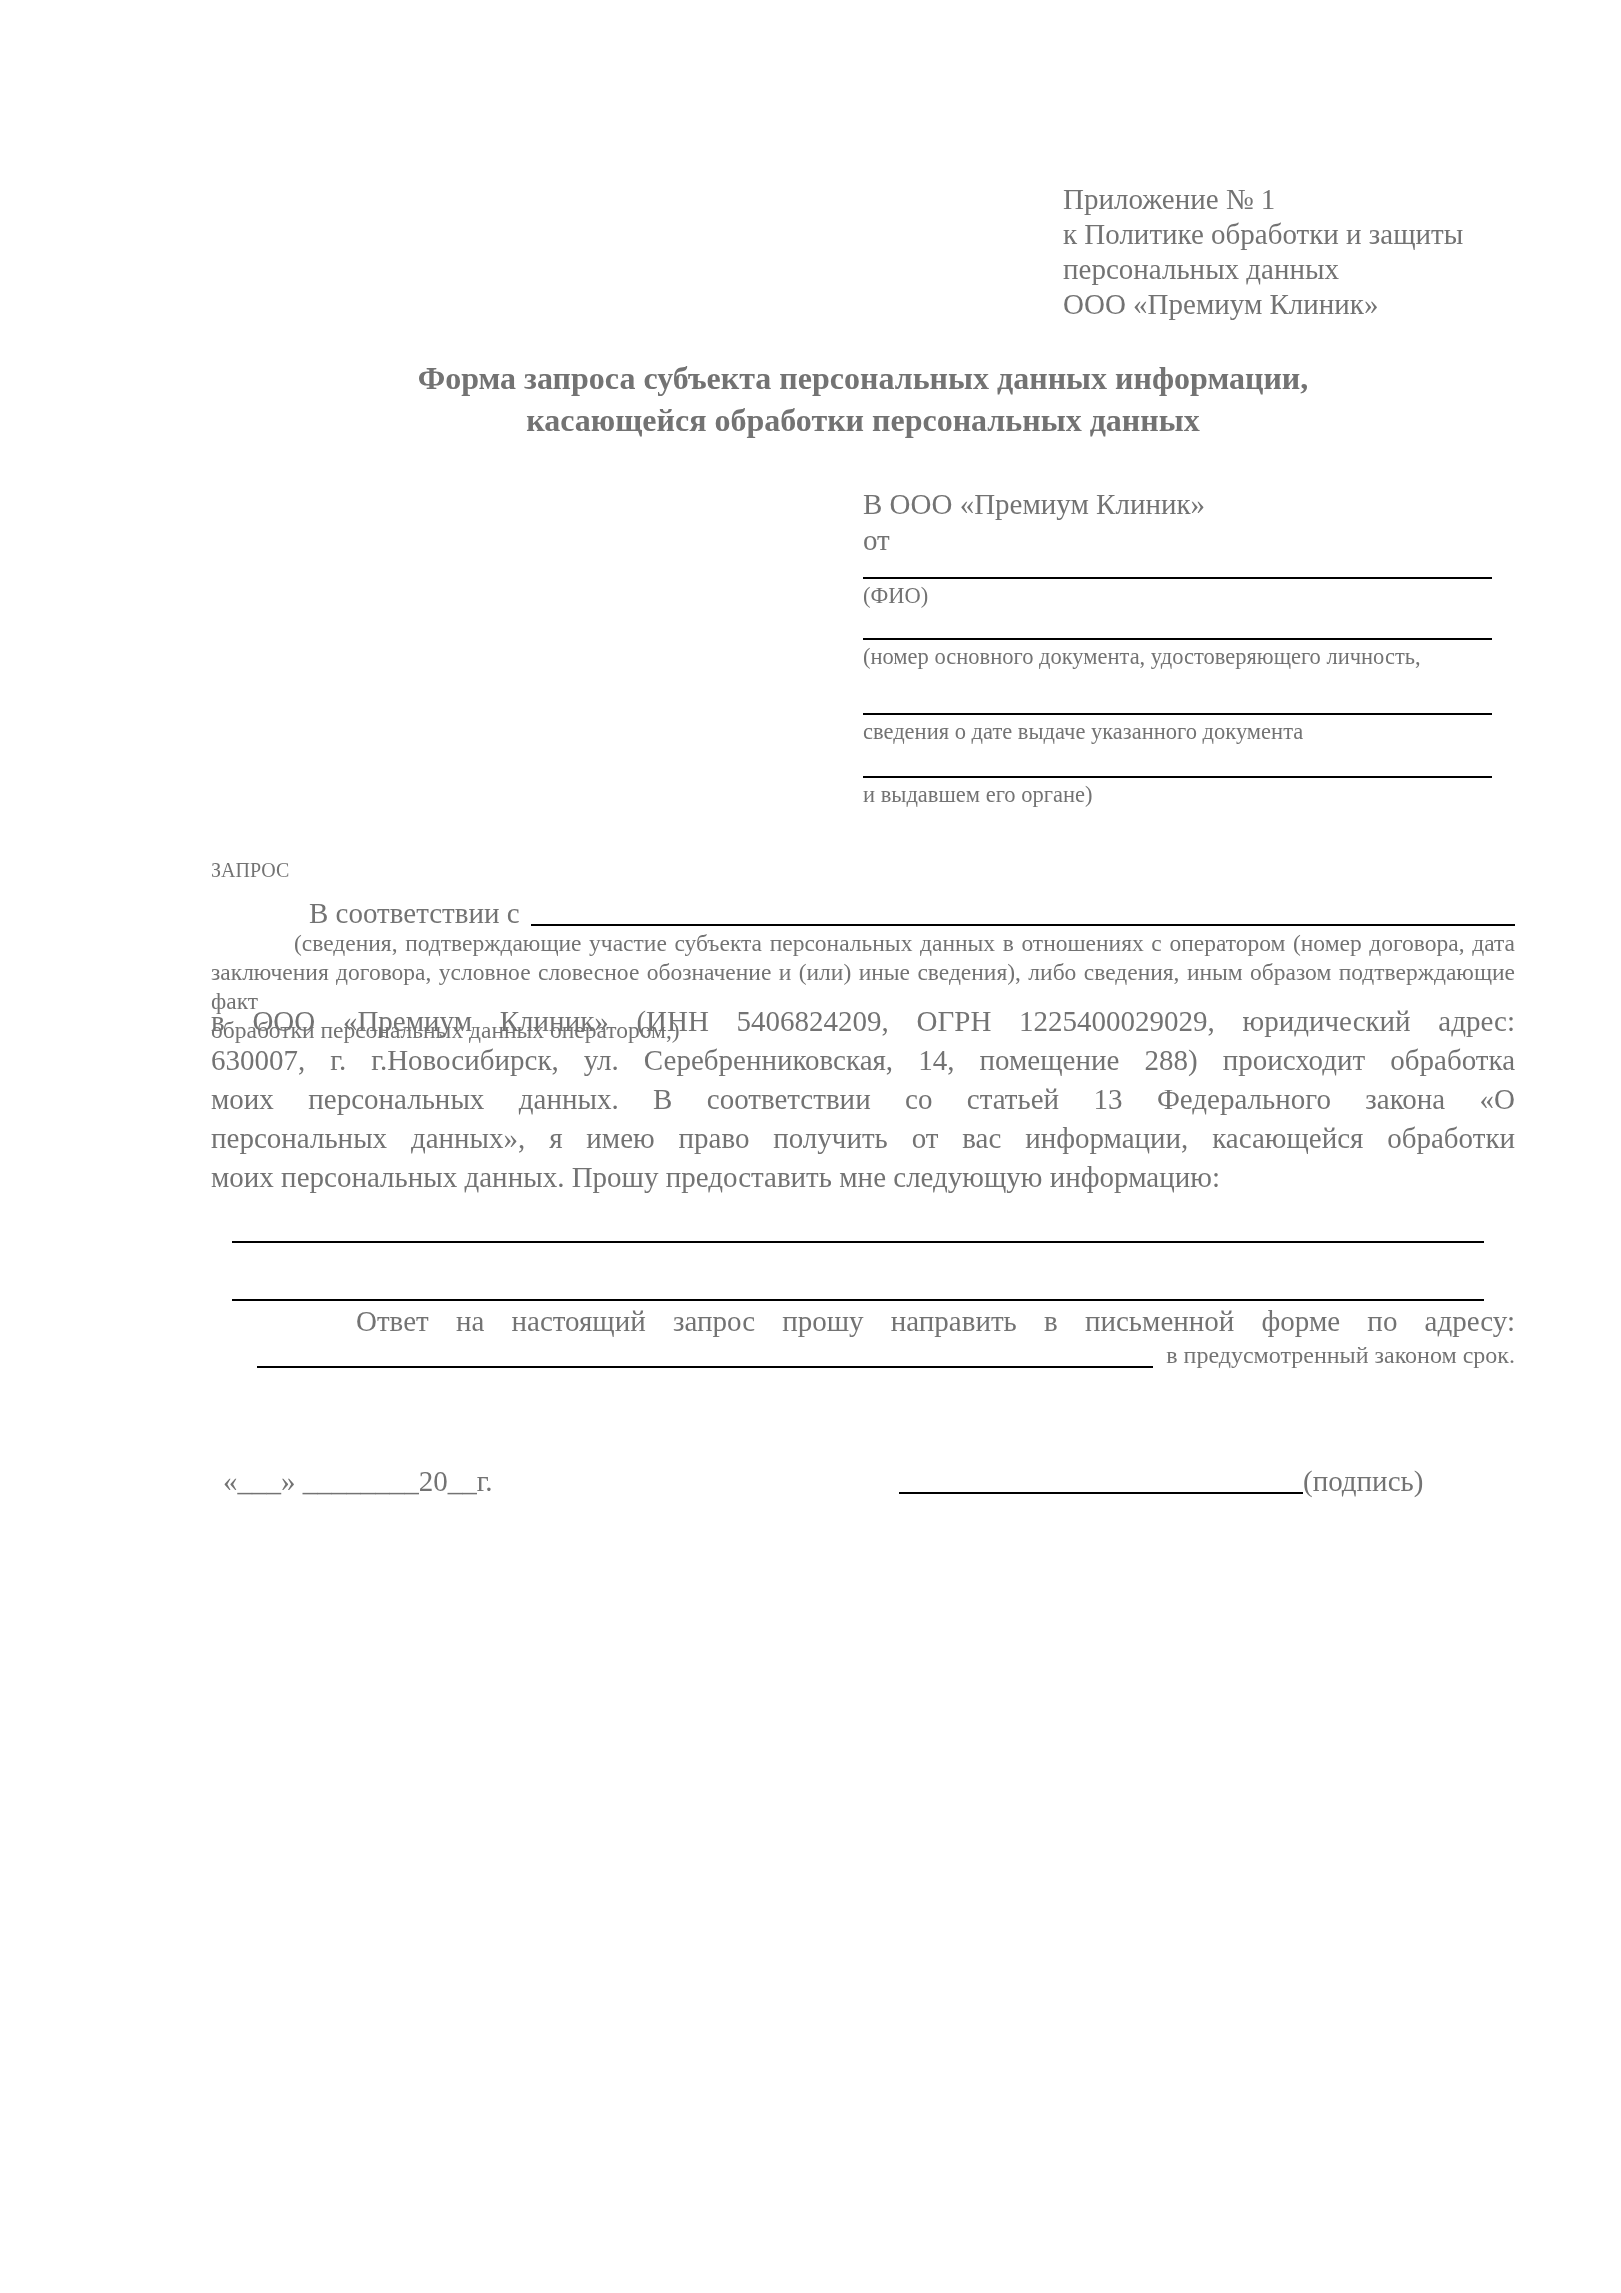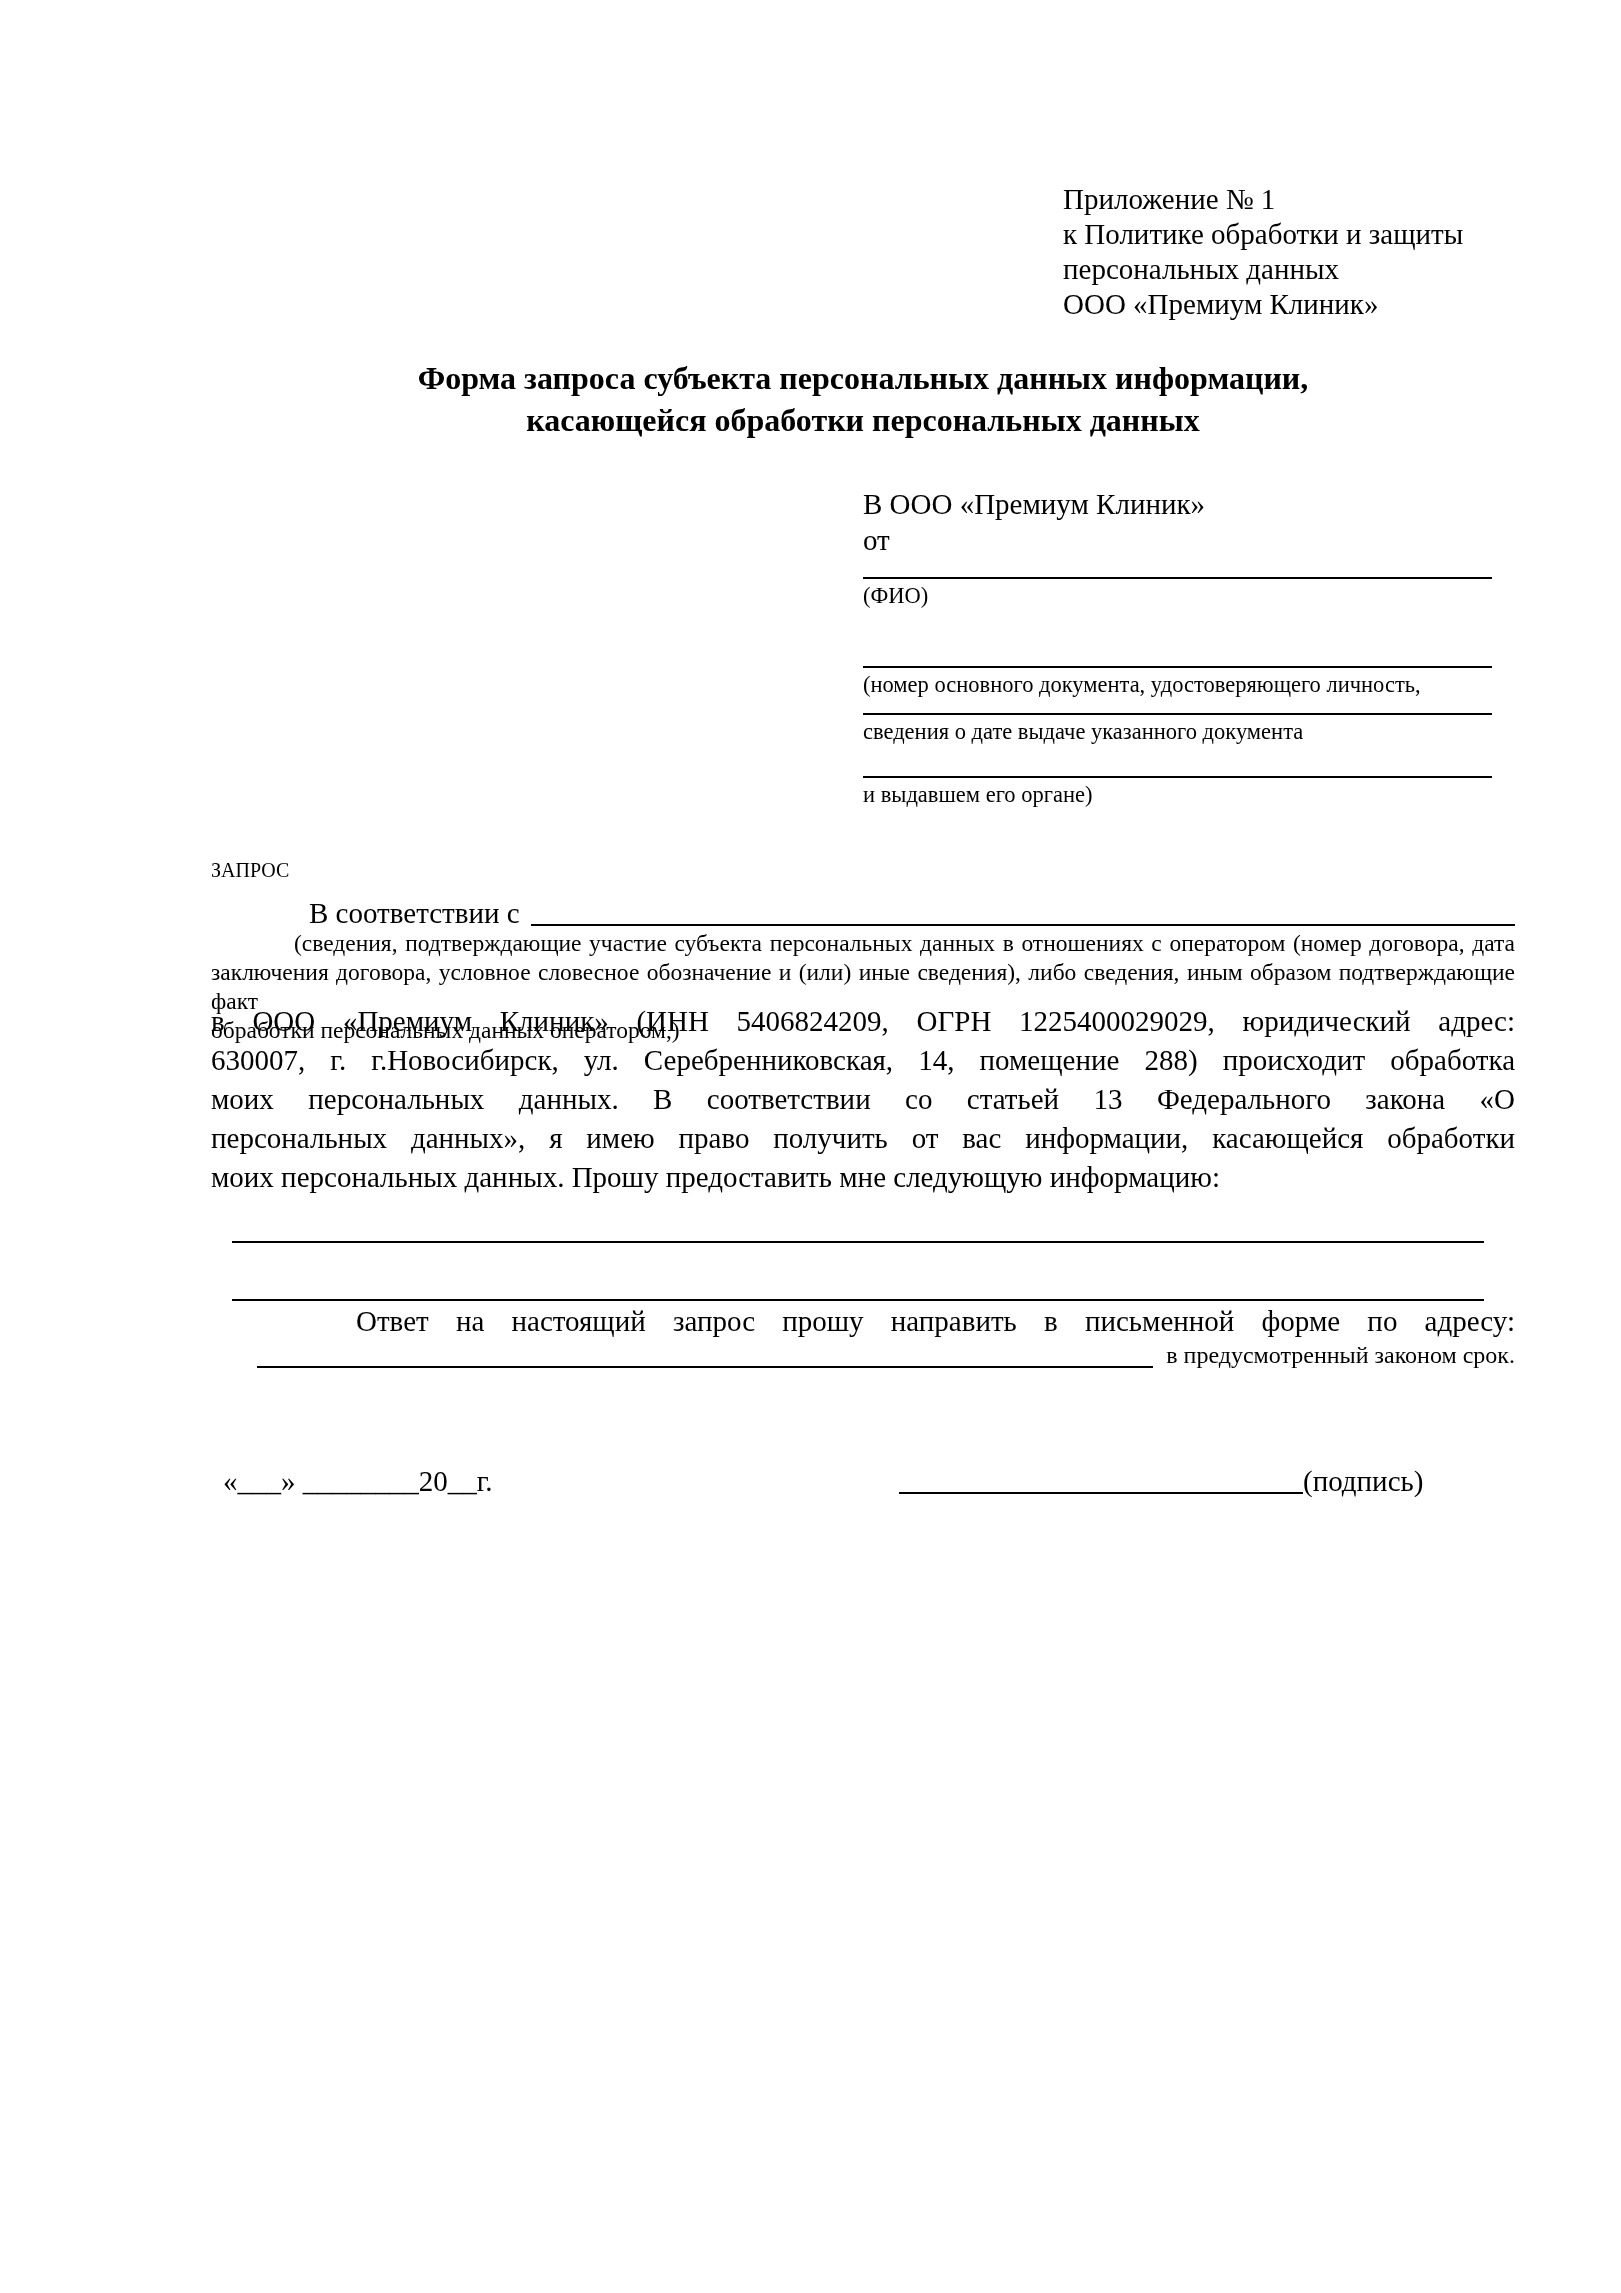--- a/index.html
+++ b/index.html
@@ -1,42 +1,42 @@
 <!DOCTYPE html>
 <html lang="ru"><head>
 <meta charset="utf-8">
 <style>
   html, body { margin: 0; padding: 0; background: #ffffff; }
   .page {
     position: relative;
     width: 1621px;
     height: 2294px;
     background: #ffffff;
-    color: #000000;
+    color: #737373;
     font-family: "Liberation Serif", "DejaVu Serif", serif;
     overflow: hidden;
   }
   .abs { position: absolute; }
 
   
   .hdr { left: 1063px; top: 182px; font-size: 29px; line-height: 35px; }
 
   
   .title {
     left: 211px; top: 357px; width: 1304px;
     text-align: center; font-weight: 700;
     font-size: 32px; line-height: 42px;
   }
 
   
   .to-block { left: 863px; top: 486px; font-size: 29px; line-height: 36px; }
   .field { left: 863px; width: 629px; }
   .field .rule { height: 0; border-bottom: 2.9px solid #000; }
   .field .cap { text-align: left; font-size: 22.5px; line-height: 25.5px; margin-top: 3.9px; }
-  .f1 { top: 577px; } .f2 { top: 638px; margin-top: 28px; } .f3 { top: 713px; } .f4 { top: 776px; }
+  .f1 { top: 577px; } .f2 { top: 638px; } .f3 { top: 713px; } .f4 { top: 776px; }
 
   
   .zapros { left: 211px; top: 852px; width: 1304px; text-align: left; font-size: 20px; line-height: 37px; }
   .lead-row { left: 211px; top: 895px; width: 1304px; display: flex; font-size: 29px; line-height: 36px; }
   .lead-row .txt { padding-left: 98px; white-space: pre; }
   .lead-row .fill { flex: 1; border-bottom: 2.9px solid #000; margin-bottom: 4.9px; margin-left: 11.8px; }
 
   .note { left: 211px; top: 929px; width: 1304px; font-size: 23.5px; line-height: 29px; }
   .note .l1 { text-indent: 83px; }
 

